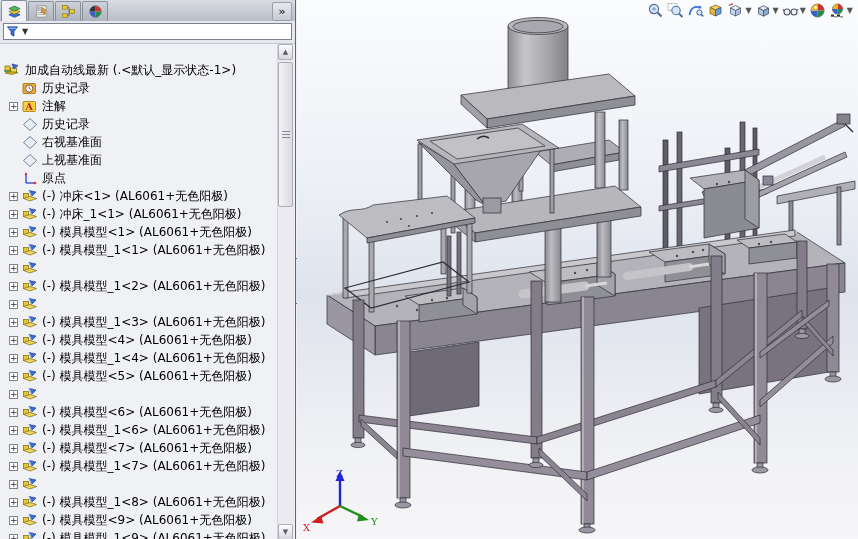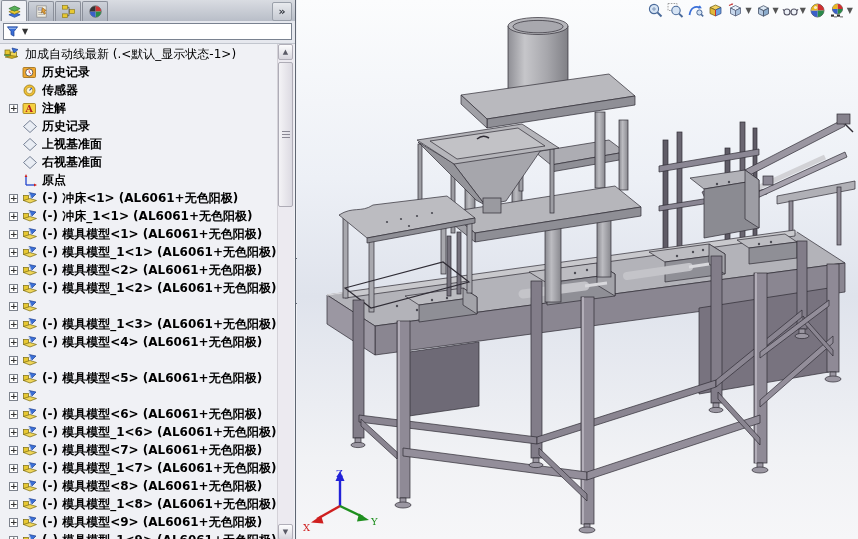--- a/index.html
+++ b/index.html
@@ -24,28 +24,28 @@
             background:linear-gradient(#e8eaee,#c6cad2);}
   .filterbar{position:absolute;left:0;top:21px;width:100%;height:23px;background:#e6e8ee;
              border-bottom:1px solid #c2c6ce;box-sizing:border-box;padding:2px 3px;}
   .filterbox{width:100%;height:17px;background:#fff;border:1px solid #7a8290;
              box-sizing:border-box;display:flex;align-items:center;padding-left:2px;gap:3px;}
   .filterbox svg{width:13px;height:13px;}
   .caret{font-size:8px;color:#333;line-height:1;}
   
   .tree{position:absolute;left:0;top:44px;width:278px;height:495px;overflow:hidden;
         font-size:12px;color:#000;}
-  .trow{height:18px;display:flex;align-items:center;white-space:nowrap;font-weight:bold;}
+  .trow{height:18px;display:flex;align-items:center;white-space:nowrap;}
   .trow .exp{width:9px;height:9px;border:1px solid #7d828c;background:#fff;
              font-size:9px;line-height:7px;text-align:center;color:#333;
              box-sizing:border-box;margin-left:9px;margin-right:4px;flex:none;}
   .trow .noexp{width:22px;flex:none;}
   .trow .ticon{width:16px;height:15px;flex:none;margin-right:4px;}
   .trow .ticon svg{width:16px;height:15px;}
-  .tree-root-row{height:18px;display:flex;align-items:center;margin-top:1px;}
+  .tree-root-row{height:18px;display:flex;align-items:center;margin-top:17px;}
   .tree-root-row .ticon{width:17px;height:16px;margin:0 5px 0 3px;flex:none;}
   .tree-root-row .ticon svg{width:17px;height:16px;}
   .tlabel{overflow:hidden;}
   
   .vscroll{position:absolute;right:1px;top:44px;width:16px;height:495px;
            background:#eceaf0;border-left:1px solid #d4d2d8;}
   .sbtn{position:absolute;left:0;width:15px;height:16px;
         background:linear-gradient(#fdfdfe,#d8d6de);border:1px solid #b0aeb8;
         border-radius:2px;box-sizing:border-box;color:#5a5a66;font-size:7px;
         display:flex;align-items:center;justify-content:center;}
@@ -247,57 +247,50 @@
       </div>
       <div id="tree-items">
           <div class="trow">
             <span class="noexp"></span>
             <span class="ticon"><svg>
                 <use href="#sym-history"></use>
               </svg></span>
             <span class="tlabel">历史记录</span>
           </div>
           <div class="trow">
+            <span class="exp">+</span>
+            <span class="ticon"><svg>
+                <use href="#sym-annotation"></use>
+              </svg></span>
+            <span class="tlabel">注解</span>
+          </div>
+          <div class="trow">
             <span class="noexp"></span>
             <span class="ticon"><svg>
-                <use href="#sym-sensor"></use>
-              </svg></span>
-            <span class="tlabel">传感器</span>
-          </div>
-          <div class="trow">
-            <span class="exp">+</span>
-            <span class="ticon"><svg>
-                <use href="#sym-annotation"></use>
-              </svg></span>
-            <span class="tlabel">注解</span>
+                <use href="#sym-plane"></use>
+              </svg></span>
+            <span class="tlabel">历史记录</span>
           </div>
           <div class="trow">
             <span class="noexp"></span>
             <span class="ticon"><svg>
                 <use href="#sym-plane"></use>
               </svg></span>
-            <span class="tlabel">历史记录</span>
+            <span class="tlabel">右视基准面</span>
           </div>
           <div class="trow">
             <span class="noexp"></span>
             <span class="ticon"><svg>
                 <use href="#sym-plane"></use>
               </svg></span>
             <span class="tlabel">上视基准面</span>
           </div>
           <div class="trow">
             <span class="noexp"></span>
             <span class="ticon"><svg>
-                <use href="#sym-plane"></use>
-              </svg></span>
-            <span class="tlabel">右视基准面</span>
-          </div>
-          <div class="trow">
-            <span class="noexp"></span>
-            <span class="ticon"><svg>
                 <use href="#sym-origin"></use>
               </svg></span>
             <span class="tlabel">原点</span>
           </div>
           <div class="trow">
             <span class="exp">+</span>
             <span class="ticon"><svg>
                 <use href="#sym-part"></use>
               </svg></span>
             <span class="tlabel">(-) 冲床&lt;1&gt; (AL6061+无色阳极)</span>
@@ -321,21 +314,20 @@
             <span class="ticon"><svg>
                 <use href="#sym-part"></use>
               </svg></span>
             <span class="tlabel">(-) 模具模型_1&lt;1&gt; (AL6061+无色阳极)</span>
           </div>
           <div class="trow">
             <span class="exp">+</span>
             <span class="ticon"><svg>
                 <use href="#sym-part"></use>
               </svg></span>
-            <span class="tlabel">(-) 模具模型&lt;2&gt; (AL6061+无色阳极)</span>
           </div>
           <div class="trow">
             <span class="exp">+</span>
             <span class="ticon"><svg>
                 <use href="#sym-part"></use>
               </svg></span>
             <span class="tlabel">(-) 模具模型_1&lt;2&gt; (AL6061+无色阳极)</span>
           </div>
           <div class="trow">
             <span class="exp">+</span>
@@ -355,20 +347,21 @@
             <span class="ticon"><svg>
                 <use href="#sym-part"></use>
               </svg></span>
             <span class="tlabel">(-) 模具模型&lt;4&gt; (AL6061+无色阳极)</span>
           </div>
           <div class="trow">
             <span class="exp">+</span>
             <span class="ticon"><svg>
                 <use href="#sym-part"></use>
               </svg></span>
+            <span class="tlabel">(-) 模具模型_1&lt;4&gt; (AL6061+无色阳极)</span>
           </div>
           <div class="trow">
             <span class="exp">+</span>
             <span class="ticon"><svg>
                 <use href="#sym-part"></use>
               </svg></span>
             <span class="tlabel">(-) 模具模型&lt;5&gt; (AL6061+无色阳极)</span>
           </div>
           <div class="trow">
             <span class="exp">+</span>
@@ -402,21 +395,20 @@
             <span class="ticon"><svg>
                 <use href="#sym-part"></use>
               </svg></span>
             <span class="tlabel">(-) 模具模型_1&lt;7&gt; (AL6061+无色阳极)</span>
           </div>
           <div class="trow">
             <span class="exp">+</span>
             <span class="ticon"><svg>
                 <use href="#sym-part"></use>
               </svg></span>
-            <span class="tlabel">(-) 模具模型&lt;8&gt; (AL6061+无色阳极)</span>
           </div>
           <div class="trow">
             <span class="exp">+</span>
             <span class="ticon"><svg>
                 <use href="#sym-part"></use>
               </svg></span>
             <span class="tlabel">(-) 模具模型_1&lt;8&gt; (AL6061+无色阳极)</span>
           </div>
           <div class="trow">
             <span class="exp">+</span>

